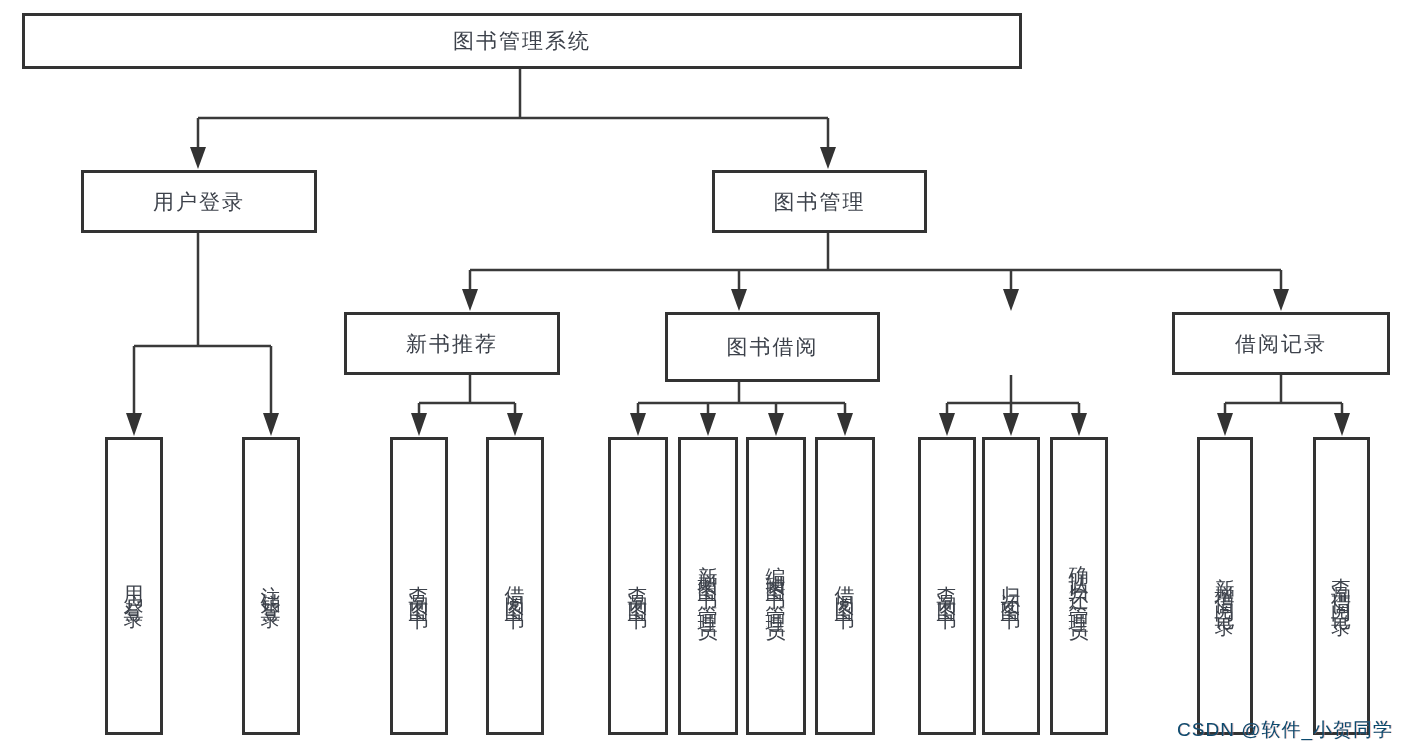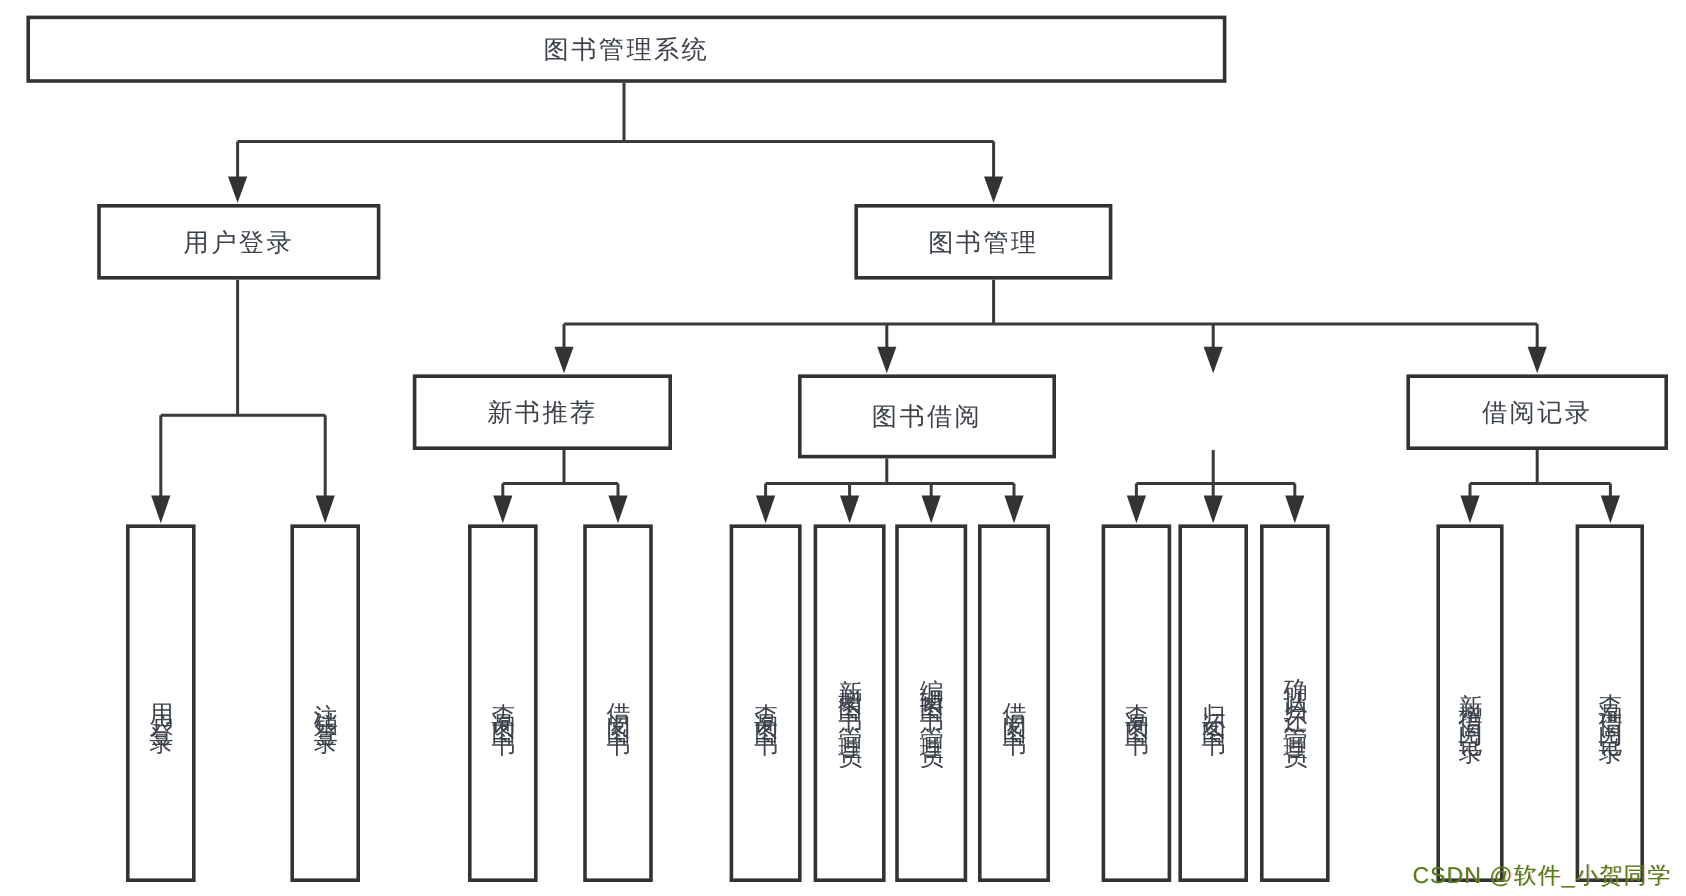--- a/index.html
+++ b/index.html
@@ -36,21 +36,21 @@
     text-orientation: mixed;
     font-size: 20px;
     letter-spacing: 8px;
     line-height: 1.1;
   }
   .watermark {
     position: absolute;
     right: 12px;
     bottom: 4px;
     font-size: 19px;
-    color: #4d7c0f;
+    color: #0c4a6e;
     text-shadow: 1px 0 0 rgba(214,140,140,0.45);
     letter-spacing: 1px;
     white-space: nowrap;
   }
 </style>
 </head>
 <body>
 
 <div class="canvas">
 

